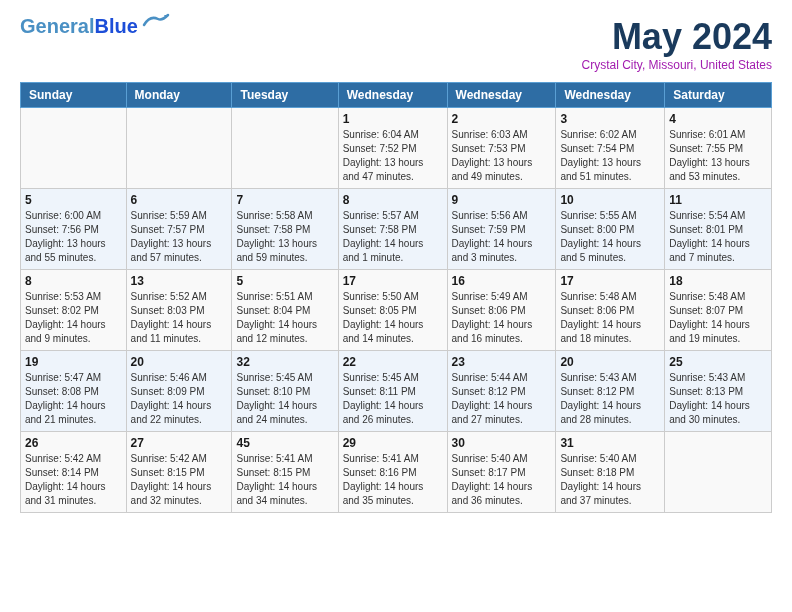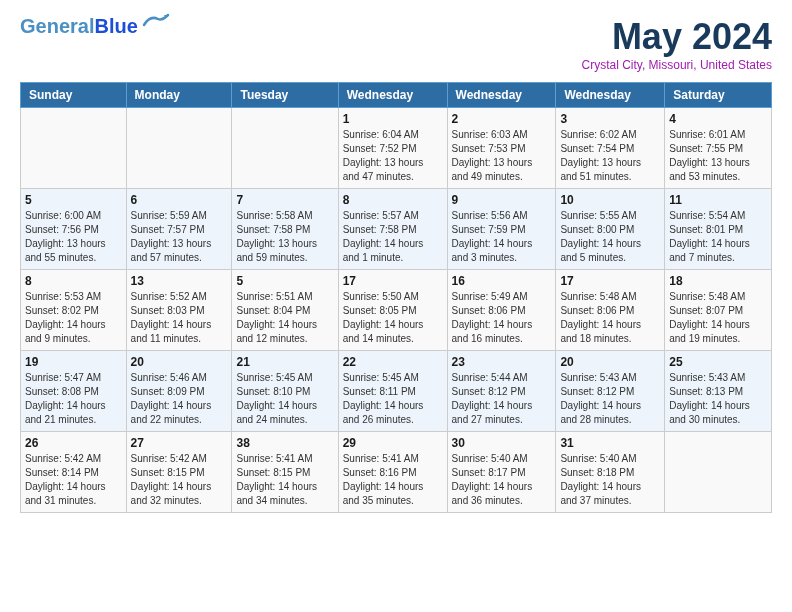--- a/index.html
+++ b/index.html
@@ -207,21 +207,21 @@
       <tr>
         <td>
           <span class="day-num">19</span>
           <div class="day-info">Sunrise: 5:47 AM<br>Sunset: 8:08 PM<br>Daylight: 14 hours<br>and 21 minutes.</div>
         </td>
         <td>
           <span class="day-num">20</span>
           <div class="day-info">Sunrise: 5:46 AM<br>Sunset: 8:09 PM<br>Daylight: 14 hours<br>and 22 minutes.</div>
         </td>
         <td>
-          <span class="day-num">21</span>
+          <span class="day-num">32</span>
           <div class="day-info">Sunrise: 5:45 AM<br>Sunset: 8:10 PM<br>Daylight: 14 hours<br>and 24 minutes.</div>
         </td>
         <td>
           <span class="day-num">22</span>
           <div class="day-info">Sunrise: 5:45 AM<br>Sunset: 8:11 PM<br>Daylight: 14 hours<br>and 26 minutes.</div>
         </td>
         <td>
           <span class="day-num">23</span>
           <div class="day-info">Sunrise: 5:44 AM<br>Sunset: 8:12 PM<br>Daylight: 14 hours<br>and 27 minutes.</div>
         </td>
@@ -237,21 +237,21 @@
       <tr>
         <td>
           <span class="day-num">26</span>
           <div class="day-info">Sunrise: 5:42 AM<br>Sunset: 8:14 PM<br>Daylight: 14 hours<br>and 31 minutes.</div>
         </td>
         <td>
           <span class="day-num">27</span>
           <div class="day-info">Sunrise: 5:42 AM<br>Sunset: 8:15 PM<br>Daylight: 14 hours<br>and 32 minutes.</div>
         </td>
         <td>
-          <span class="day-num">38</span>
+          <span class="day-num">45</span>
           <div class="day-info">Sunrise: 5:41 AM<br>Sunset: 8:15 PM<br>Daylight: 14 hours<br>and 34 minutes.</div>
         </td>
         <td>
           <span class="day-num">29</span>
           <div class="day-info">Sunrise: 5:41 AM<br>Sunset: 8:16 PM<br>Daylight: 14 hours<br>and 35 minutes.</div>
         </td>
         <td>
           <span class="day-num">30</span>
           <div class="day-info">Sunrise: 5:40 AM<br>Sunset: 8:17 PM<br>Daylight: 14 hours<br>and 36 minutes.</div>
         </td>

